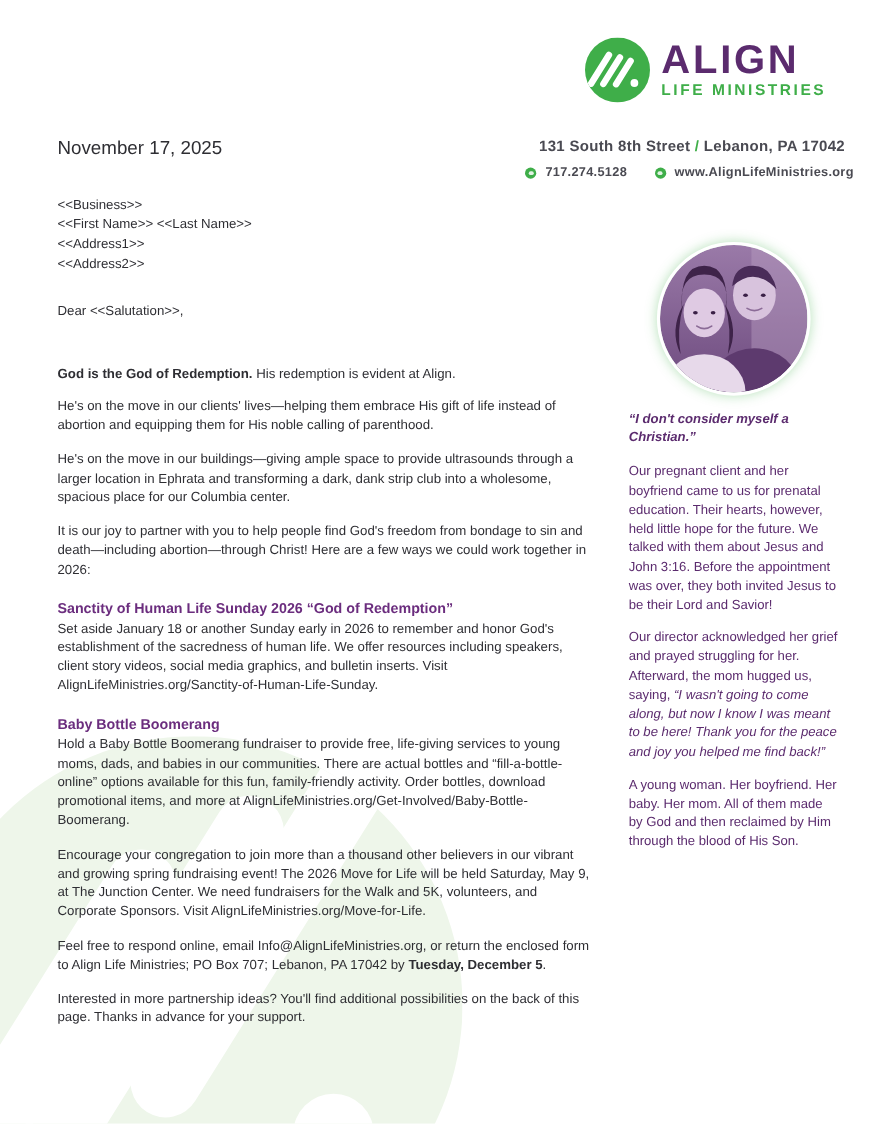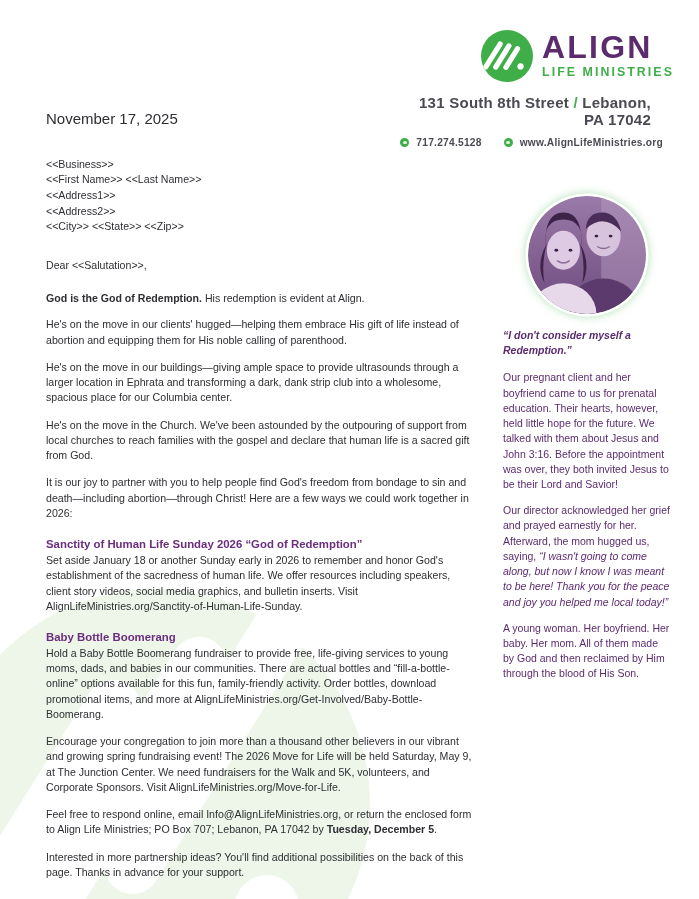--- a/index.html
+++ b/index.html
@@ -36,21 +36,21 @@
     right: 0;
     width: 300px;
     z-index: 2;
     text-align: right;
     padding-top: 30px;
   }
   .logo-row {
     display: flex;
     align-items: center;
     justify-content: flex-end;
-    padding-right: 25px;
+    padding-right: 38px;
     gap: 9px;
   }
   .logo-mark {
     width: 52px;
     height: 52px;
     flex: 0 0 auto;
   }
   .logo-type {
     display: block;
     text-align: left;
@@ -66,31 +66,31 @@
   .logo-sub {
     display: block;
     font-size: 12.4px;
     font-weight: bold;
     letter-spacing: 2.05px;
     color: #3fae49;
     line-height: 1.25;
     margin-top: 2px;
   }
   .addr-line {
-    margin-top: 12px;
-    padding-right: 48px;
-    font-size: 15px;
+    margin-top: 28px;
+    padding-right: 23px;
+    font-size: 12px;
     font-weight: bold;
     letter-spacing: 0.25px;
     color: #4a4a52;
   }
   .addr-sep { color: #3fae49; }
   .contact-line {
     margin-top: 9px;
-    padding-right: 36px;
+    padding-right: 16px;
     display: flex;
     align-items: center;
     justify-content: flex-end;
     gap: 7px;
     font-size: 10.2px;
     font-weight: bold;
     letter-spacing: 0.25px;
     color: #4a4a52;
   }
   .ic {
@@ -122,21 +122,21 @@
     top: 108px;
     width: 428px;
     z-index: 2;
     color: #2e2e33;
     font-size: 10.6px;
     line-height: 1.44;
   }
   .date { font-size: 15px; margin-bottom: 27px; }
   .merge { line-height: 1.48; margin-bottom: 23px; }
   .merge div { white-space: nowrap; }
-  .salutation { margin-bottom: 18px; }
+  .salutation { margin-bottom: 34px; }
   .letter p {
     margin: 0 0 12px 0;
   }
   .letter p.tight { margin-bottom: 11px; }
   .sec-head {
     color: #6b2d7e;
     font-weight: bold;
     font-size: 11.4px;
     margin: 16px 0 1px 0;
     line-height: 1.3;
@@ -234,32 +234,30 @@
   </div>
 
   <div class="letter">
     <div class="date">November 17, 2025</div>
 
     <div class="merge">
       <div>&lt;&lt;Business&gt;&gt;</div>
       <div>&lt;&lt;First Name&gt;&gt; &lt;&lt;Last Name&gt;&gt;</div>
       <div>&lt;&lt;Address1&gt;&gt;</div>
       <div>&lt;&lt;Address2&gt;&gt;</div>
-      <div>&lt;&lt;City&gt;&gt; &lt;&lt;State&gt;&gt; &lt;&lt;Zip&gt;&gt;</div>
     </div>
 
     <div class="salutation">Dear &lt;&lt;Salutation&gt;&gt;,</div>
 
     <p class="tight">
       <b>God is the God of Redemption.</b><span> His redemption is evident at Align.</span>
     </p>
 
-    <p>He's on the move in our clients' hugged—helping them embrace His gift of life instead of abortion and equipping them for His noble calling of parenthood.</p>
+    <p>He's on the move in our clients' lives—helping them embrace His gift of life instead of abortion and equipping them for His noble calling of parenthood.</p>
     <p>He's on the move in our buildings—giving ample space to provide ultrasounds through a larger location in Ephrata and transforming a dark, dank strip club into a wholesome, spacious place for our Columbia center.</p>
-    <p>He's on the move in the Church. We've been astounded by the outpouring of support from local churches to reach families with the gospel and declare that human life is a sacred gift from God.</p>
     <p>It is our joy to partner with you to help people find God's freedom from bondage to sin and death—including abortion—through Christ! Here are a few ways we could work together in 2026:</p>
 
     <div class="sec-head">Sanctity of Human Life Sunday 2026 “God of Redemption”</div>
     <p class="sec-body">Set aside January 18 or another Sunday early in 2026 to remember and honor God's establishment of the sacredness of human life. We offer resources including speakers, client story videos, social media graphics, and bulletin inserts. Visit AlignLifeMinistries.org/Sanctity-of-Human-Life-Sunday.</p>
 
     <div class="sec-head">Baby Bottle Boomerang</div>
     <p class="sec-body">Hold a Baby Bottle Boomerang fundraiser to provide free, life-giving services to young moms, dads, and babies in our communities. There are actual bottles and “fill-a-bottle-online” options available for this fun, family-friendly activity. Order bottles, download promotional items, and more at AlignLifeMinistries.org/Get-Involved/Baby-Bottle-Boomerang.</p>
 
     <p class="sec-body">Encourage your congregation to join more than a thousand other believers in our vibrant and growing spring fundraising event! The 2026 Move for Life will be held Saturday, May 9, at The Junction Center. We need fundraisers for the Walk and 5K, volunteers, and Corporate Sponsors. Visit AlignLifeMinistries.org/Move-for-Life.</p>
 
@@ -300,22 +298,22 @@
           <path d="M16 40 q-5 18 -2 34 q-8 -16 2 -34 z" fill="#3e2349"></path>
           <path d="M44 40 q5 18 2 34 q8 -16 -2 -34 z" fill="#3e2349"></path>
           <ellipse cx="24" cy="46" rx="1.6" ry="1.2" fill="#3a2046"></ellipse>
           <ellipse cx="36" cy="46" rx="1.6" ry="1.2" fill="#3a2046"></ellipse>
           <path d="M25 55 q5 3.5 10 0" stroke="#8b6b97" stroke-width="1.2" fill="none" stroke-linecap="round"></path>
         </g>
       </svg>
     </div>
 
     <div class="story">
-      <p class="quote-head">“I don't consider myself a Redemption.”</p>
+      <p class="quote-head">“I don't consider myself a Christian.”</p>
       <p>Our pregnant client and her boyfriend came to us for prenatal education. Their hearts, however, held little hope for the future. We talked with them about Jesus and John 3:16. Before the appointment was over, they both invited Jesus to be their Lord and Savior!</p>
       <p>
-        <span>Our director acknowledged her grief and prayed earnestly for her. Afterward, the mom hugged us, saying, </span><em>“I wasn't going to come along, but now I know I was meant to be here! Thank you for the peace and joy you helped me local today!”</em>
+        <span>Our director acknowledged her grief and prayed struggling for her. Afterward, the mom hugged us, saying, </span><em>“I wasn't going to come along, but now I know I was meant to be here! Thank you for the peace and joy you helped me find back!”</em>
       </p>
       <p>A young woman. Her boyfriend. Her baby. Her mom. All of them made by God and then reclaimed by Him through the blood of His Son.</p>
     </div>
   </div>
 
 </div>
 
 </body></html>

